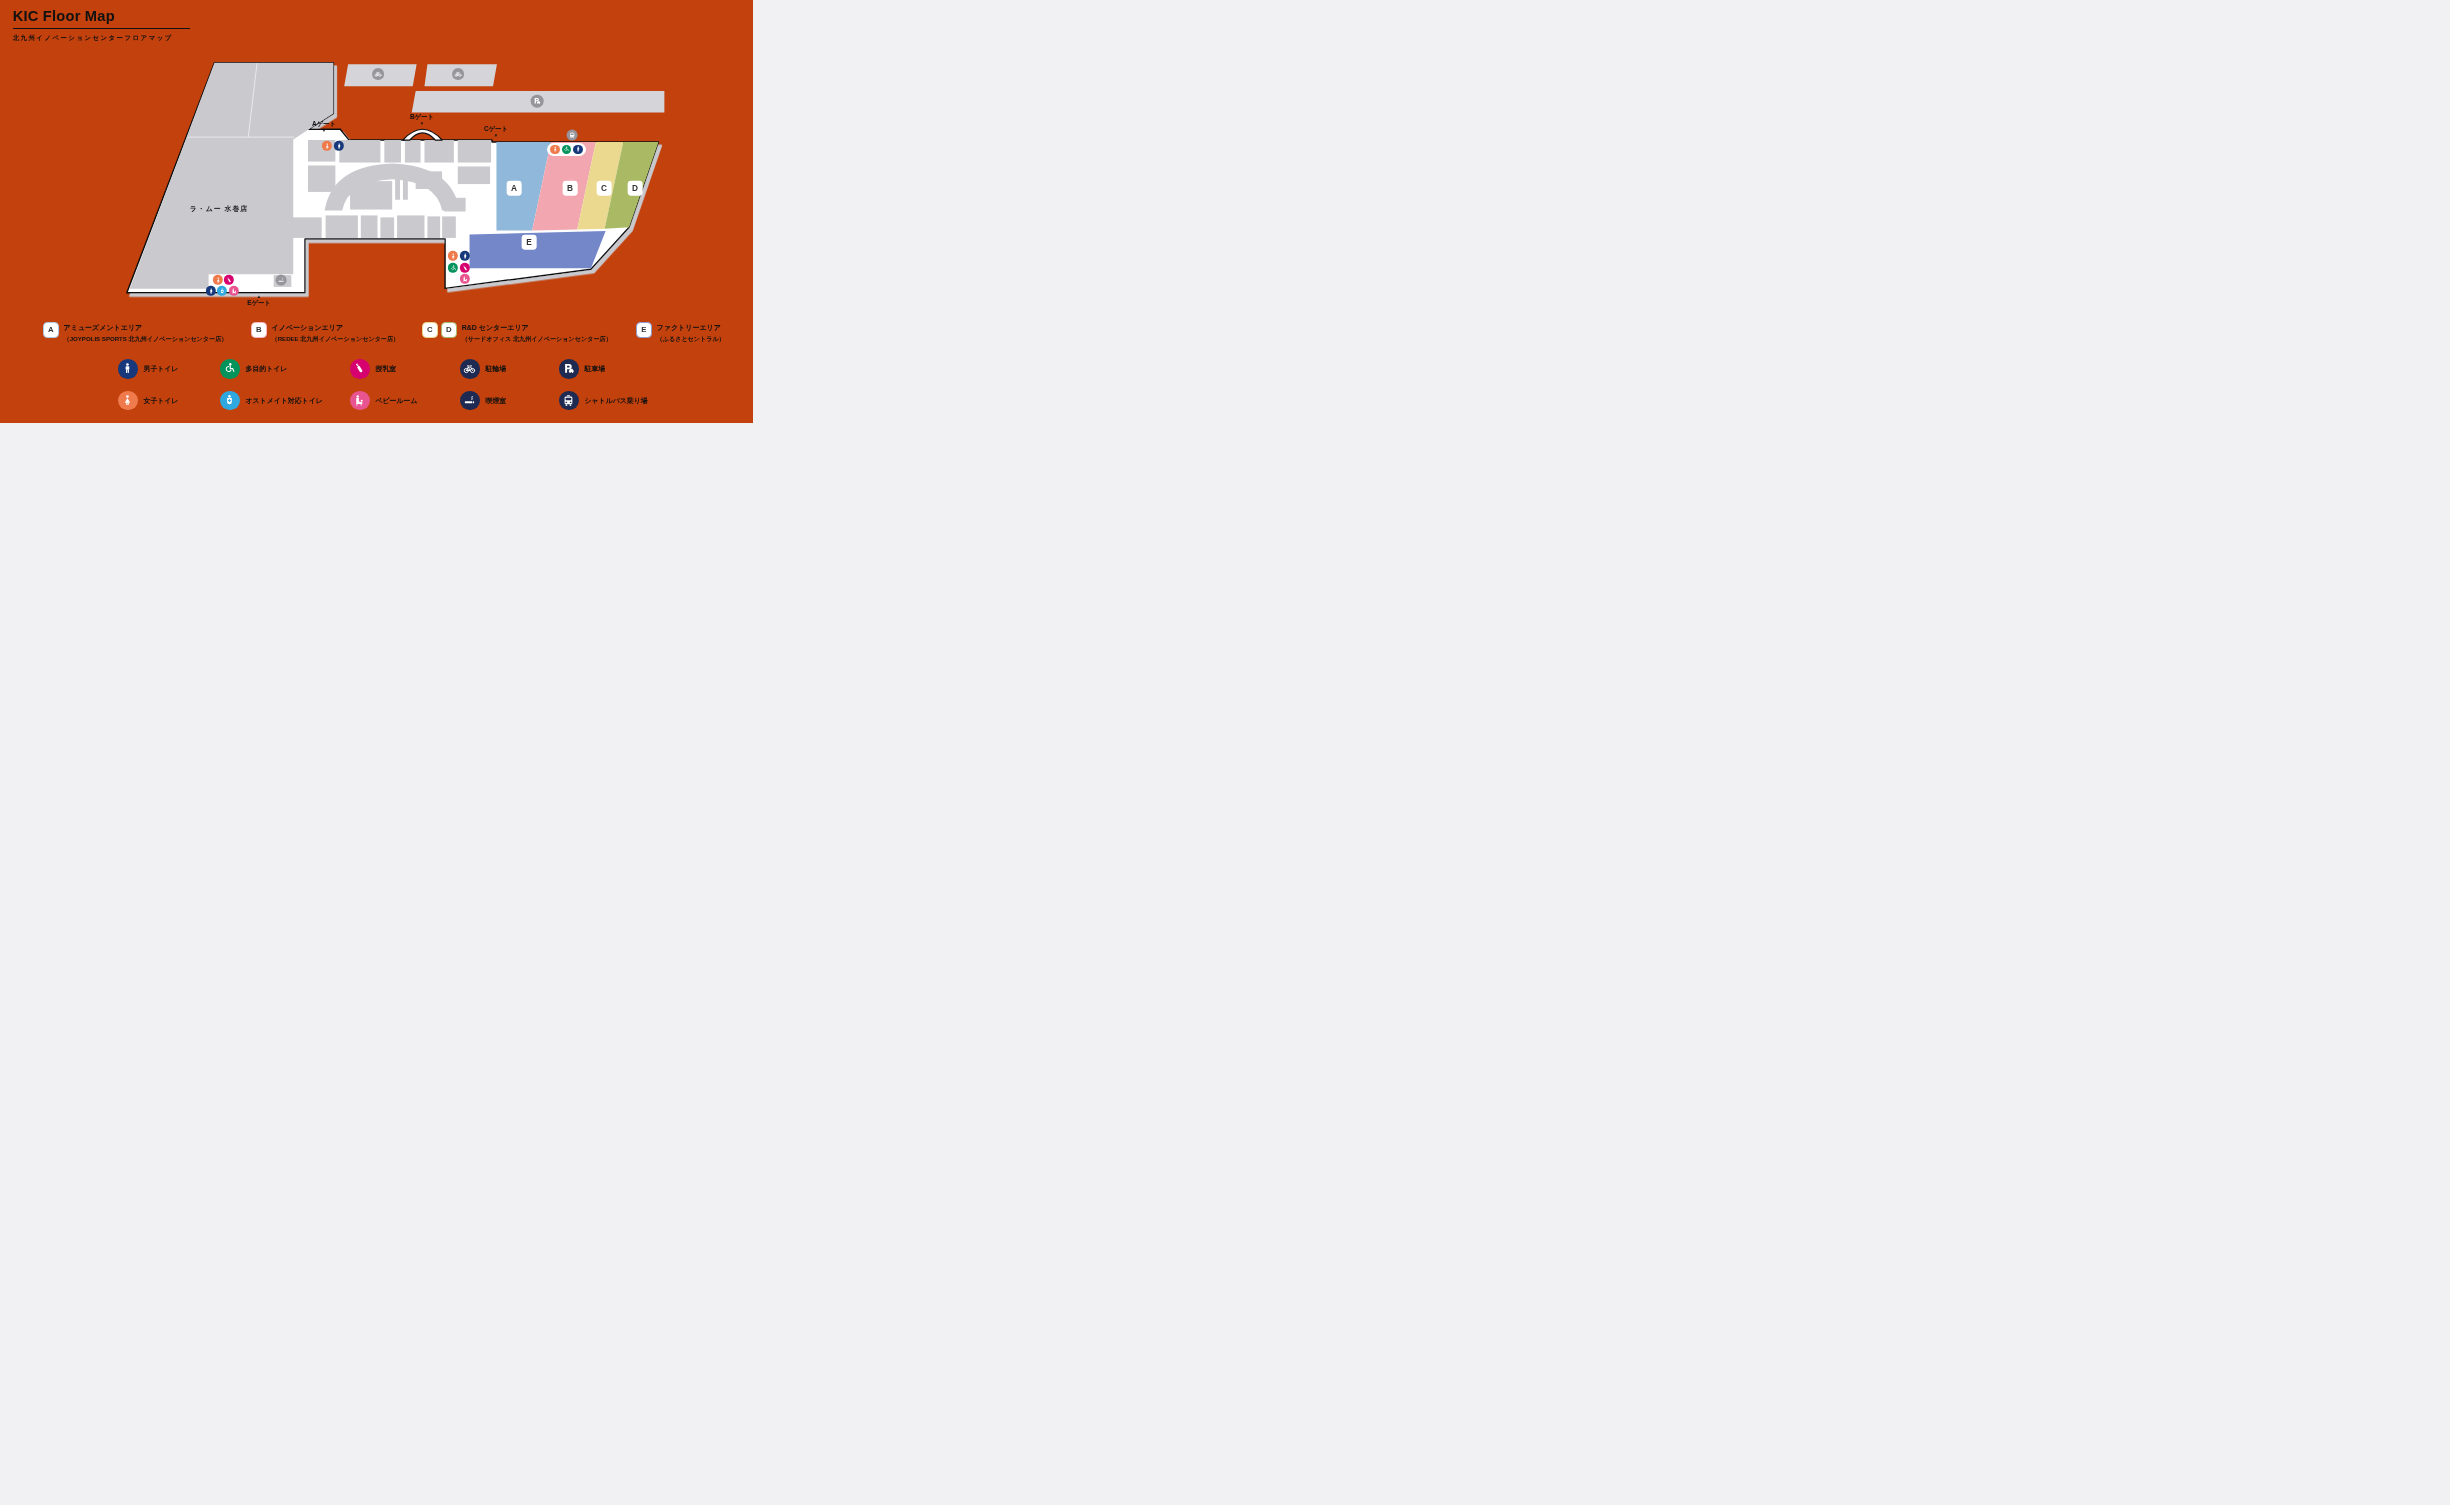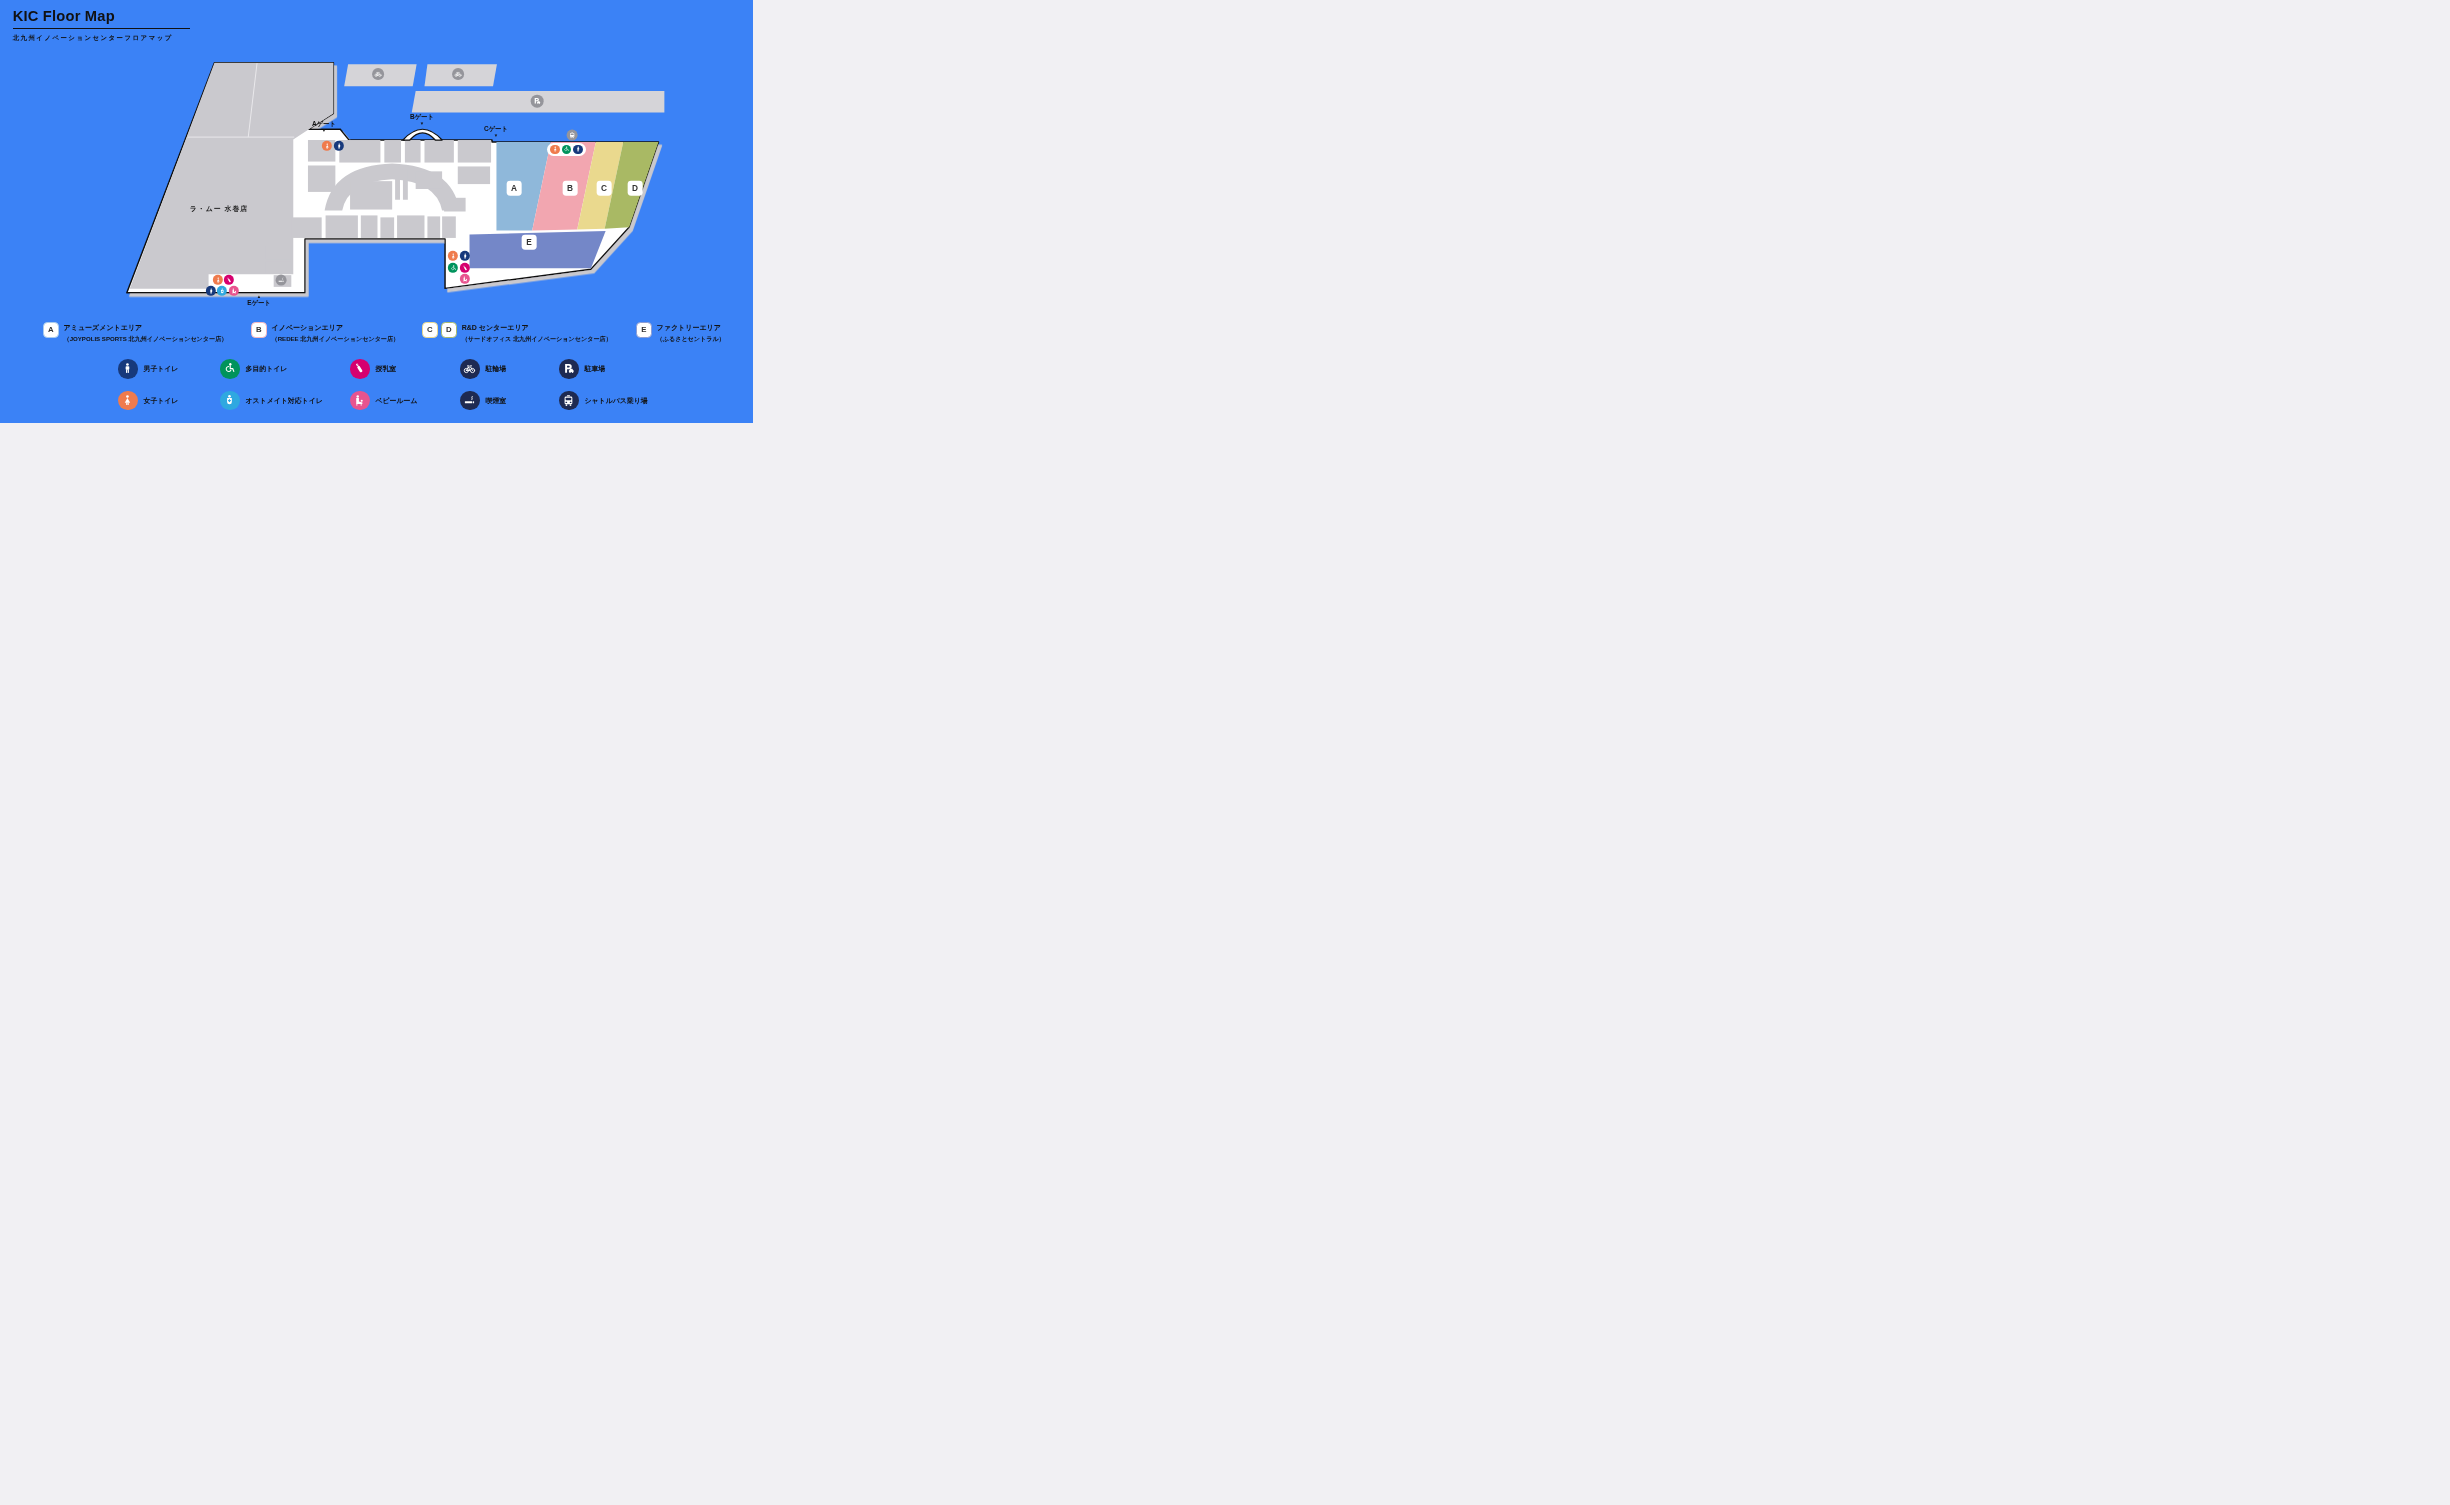--- a/index.html
+++ b/index.html
@@ -1,17 +1,17 @@
 <!DOCTYPE html>
 <html style="font-size:7.8px"><head>
 <meta charset="utf-8">
 <style>
   html,body{margin:0;padding:0;}
   body{font-family:"Liberation Sans","DejaVu Sans",sans-serif;background:#f1f0f3;}
-  .page{position:relative;width:753px;height:423px;background:#3b82f6;overflow:hidden;}
+  .page{position:relative;width:753px;height:423px;background:#c2410c;overflow:hidden;}
 
   
   .hdr{position:absolute;left:12.7px;top:7.8px;}
   .hdr h1{margin:0;font-size:14.7px;font-weight:bold;color:#111;letter-spacing:0.2px;}
   .hdr .rule{width:177px;height:1px;background:#111;margin-top:4.4px;}
   .hdr .sub{margin-top:4.9px;font-size:6.4px;font-weight:bold;letter-spacing:1.5px;color:#111;}
 
   .map-svg{position:absolute;left:0;top:0;width:753px;height:423px;}
 
   

